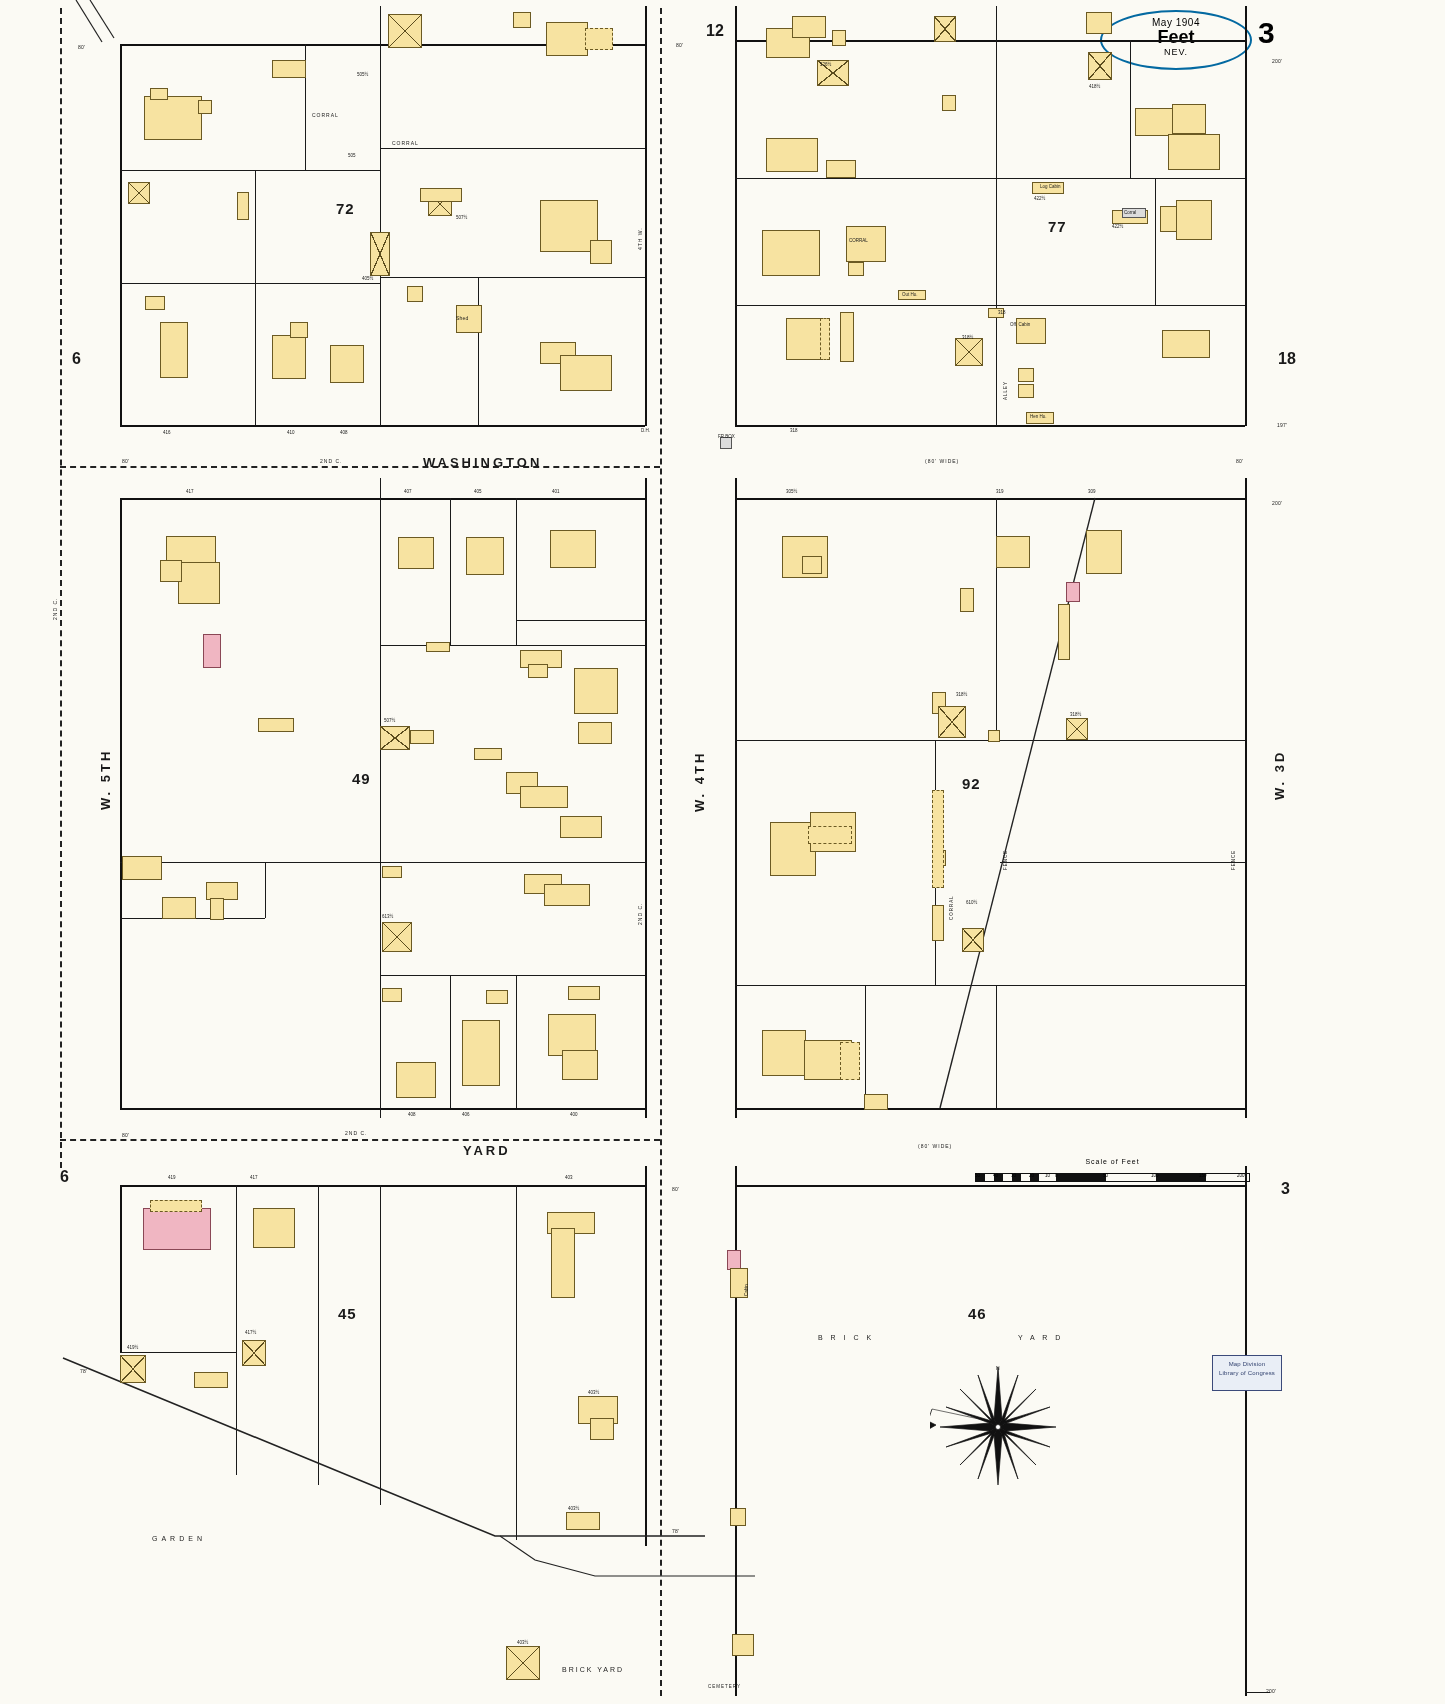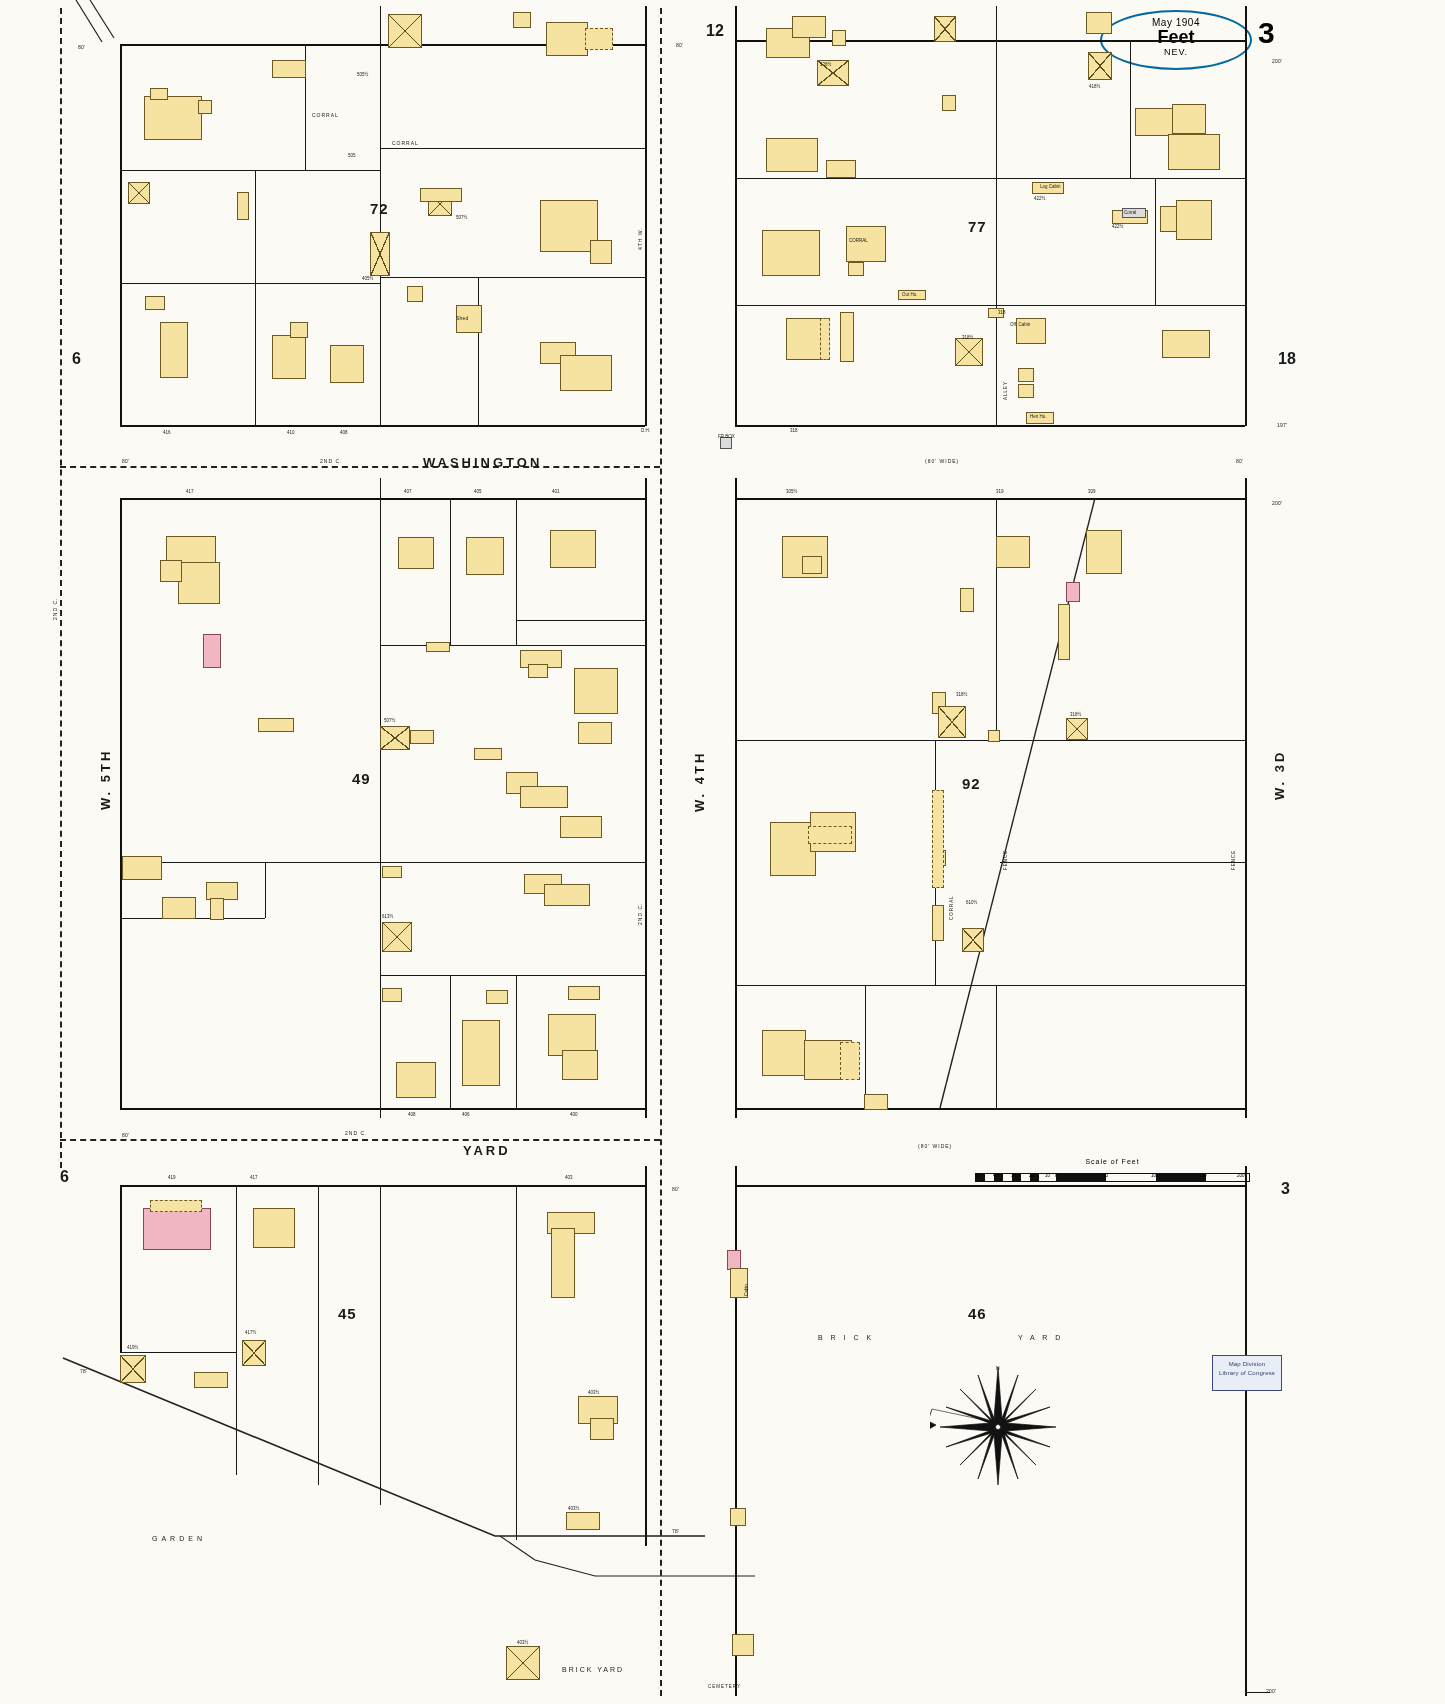--- a/index.html
+++ b/index.html
@@ -98,21 +98,21 @@
   <div class="hline" style="left:120px;top:170px;width:260px;"></div>
   <div class="hline" style="left:120px;top:283px;width:260px;"></div>
   <div class="hline" style="left:380px;top:148px;width:265px;"></div>
   <div class="hline" style="left:380px;top:277px;width:265px;"></div>
   <div class="vline" style="left:255px;top:170px;height:113px;"></div>
   <div class="vline" style="left:380px;top:6px;height:420px;"></div>
   <div class="vline" style="left:305px;top:44px;height:126px;"></div>
   <div class="vline" style="left:255px;top:283px;height:142px;"></div>
   <div class="vline" style="left:478px;top:277px;height:148px;"></div>
 
-  <div class="t blocknum" style="left:370px;top:200px;">72</div>
+  <div class="t blocknum" style="left:336px;top:200px;">72</div>
 
   <div class="bld" style="left:144px;top:96px;width:58px;height:44px;"></div>
   <div class="bld" style="left:150px;top:88px;width:18px;height:12px;"></div>
   <div class="bld" style="left:198px;top:100px;width:14px;height:14px;"></div>
   <div class="xmark" style="left:128px;top:182px;width:22px;height:22px;"></div>
   <div class="bld" style="left:237px;top:192px;width:12px;height:28px;"></div>
   <div class="bld" style="left:145px;top:296px;width:20px;height:14px;"></div>
   <div class="bld" style="left:160px;top:322px;width:28px;height:56px;"></div>
   <div class="bld" style="left:272px;top:60px;width:34px;height:18px;"></div>
   <div class="bld" style="left:272px;top:335px;width:34px;height:44px;"></div>
@@ -148,21 +148,21 @@
   <div class="hline2" style="left:735px;top:40px;width:510px;"></div>
   <div class="hline2" style="left:735px;top:425px;width:510px;"></div>
   <div class="vline2" style="left:735px;top:6px;height:420px;"></div>
   <div class="vline2" style="left:1245px;top:6px;height:420px;"></div>
   <div class="hline" style="left:735px;top:178px;width:510px;"></div>
   <div class="hline" style="left:735px;top:305px;width:510px;"></div>
   <div class="vline" style="left:996px;top:6px;height:420px;"></div>
   <div class="vline" style="left:1130px;top:40px;height:138px;"></div>
   <div class="vline" style="left:1155px;top:178px;height:127px;"></div>
 
-  <div class="t blocknum" style="left:968px;top:218px;">77</div>
+  <div class="t blocknum" style="left:1048px;top:218px;">77</div>
 
   <div class="bld" style="left:766px;top:28px;width:44px;height:30px;"></div>
   <div class="bld" style="left:792px;top:16px;width:34px;height:22px;"></div>
   <div class="bld" style="left:832px;top:30px;width:14px;height:16px;"></div>
   <div class="xmark" style="left:817px;top:60px;width:32px;height:26px;"></div>
   <div class="xmark" style="left:934px;top:16px;width:22px;height:26px;"></div>
   <div class="bld" style="left:942px;top:95px;width:14px;height:16px;"></div>
   <div class="bld" style="left:766px;top:138px;width:52px;height:34px;"></div>
   <div class="bld" style="left:826px;top:160px;width:30px;height:18px;"></div>
   <div class="bld" style="left:762px;top:230px;width:58px;height:46px;"></div>

